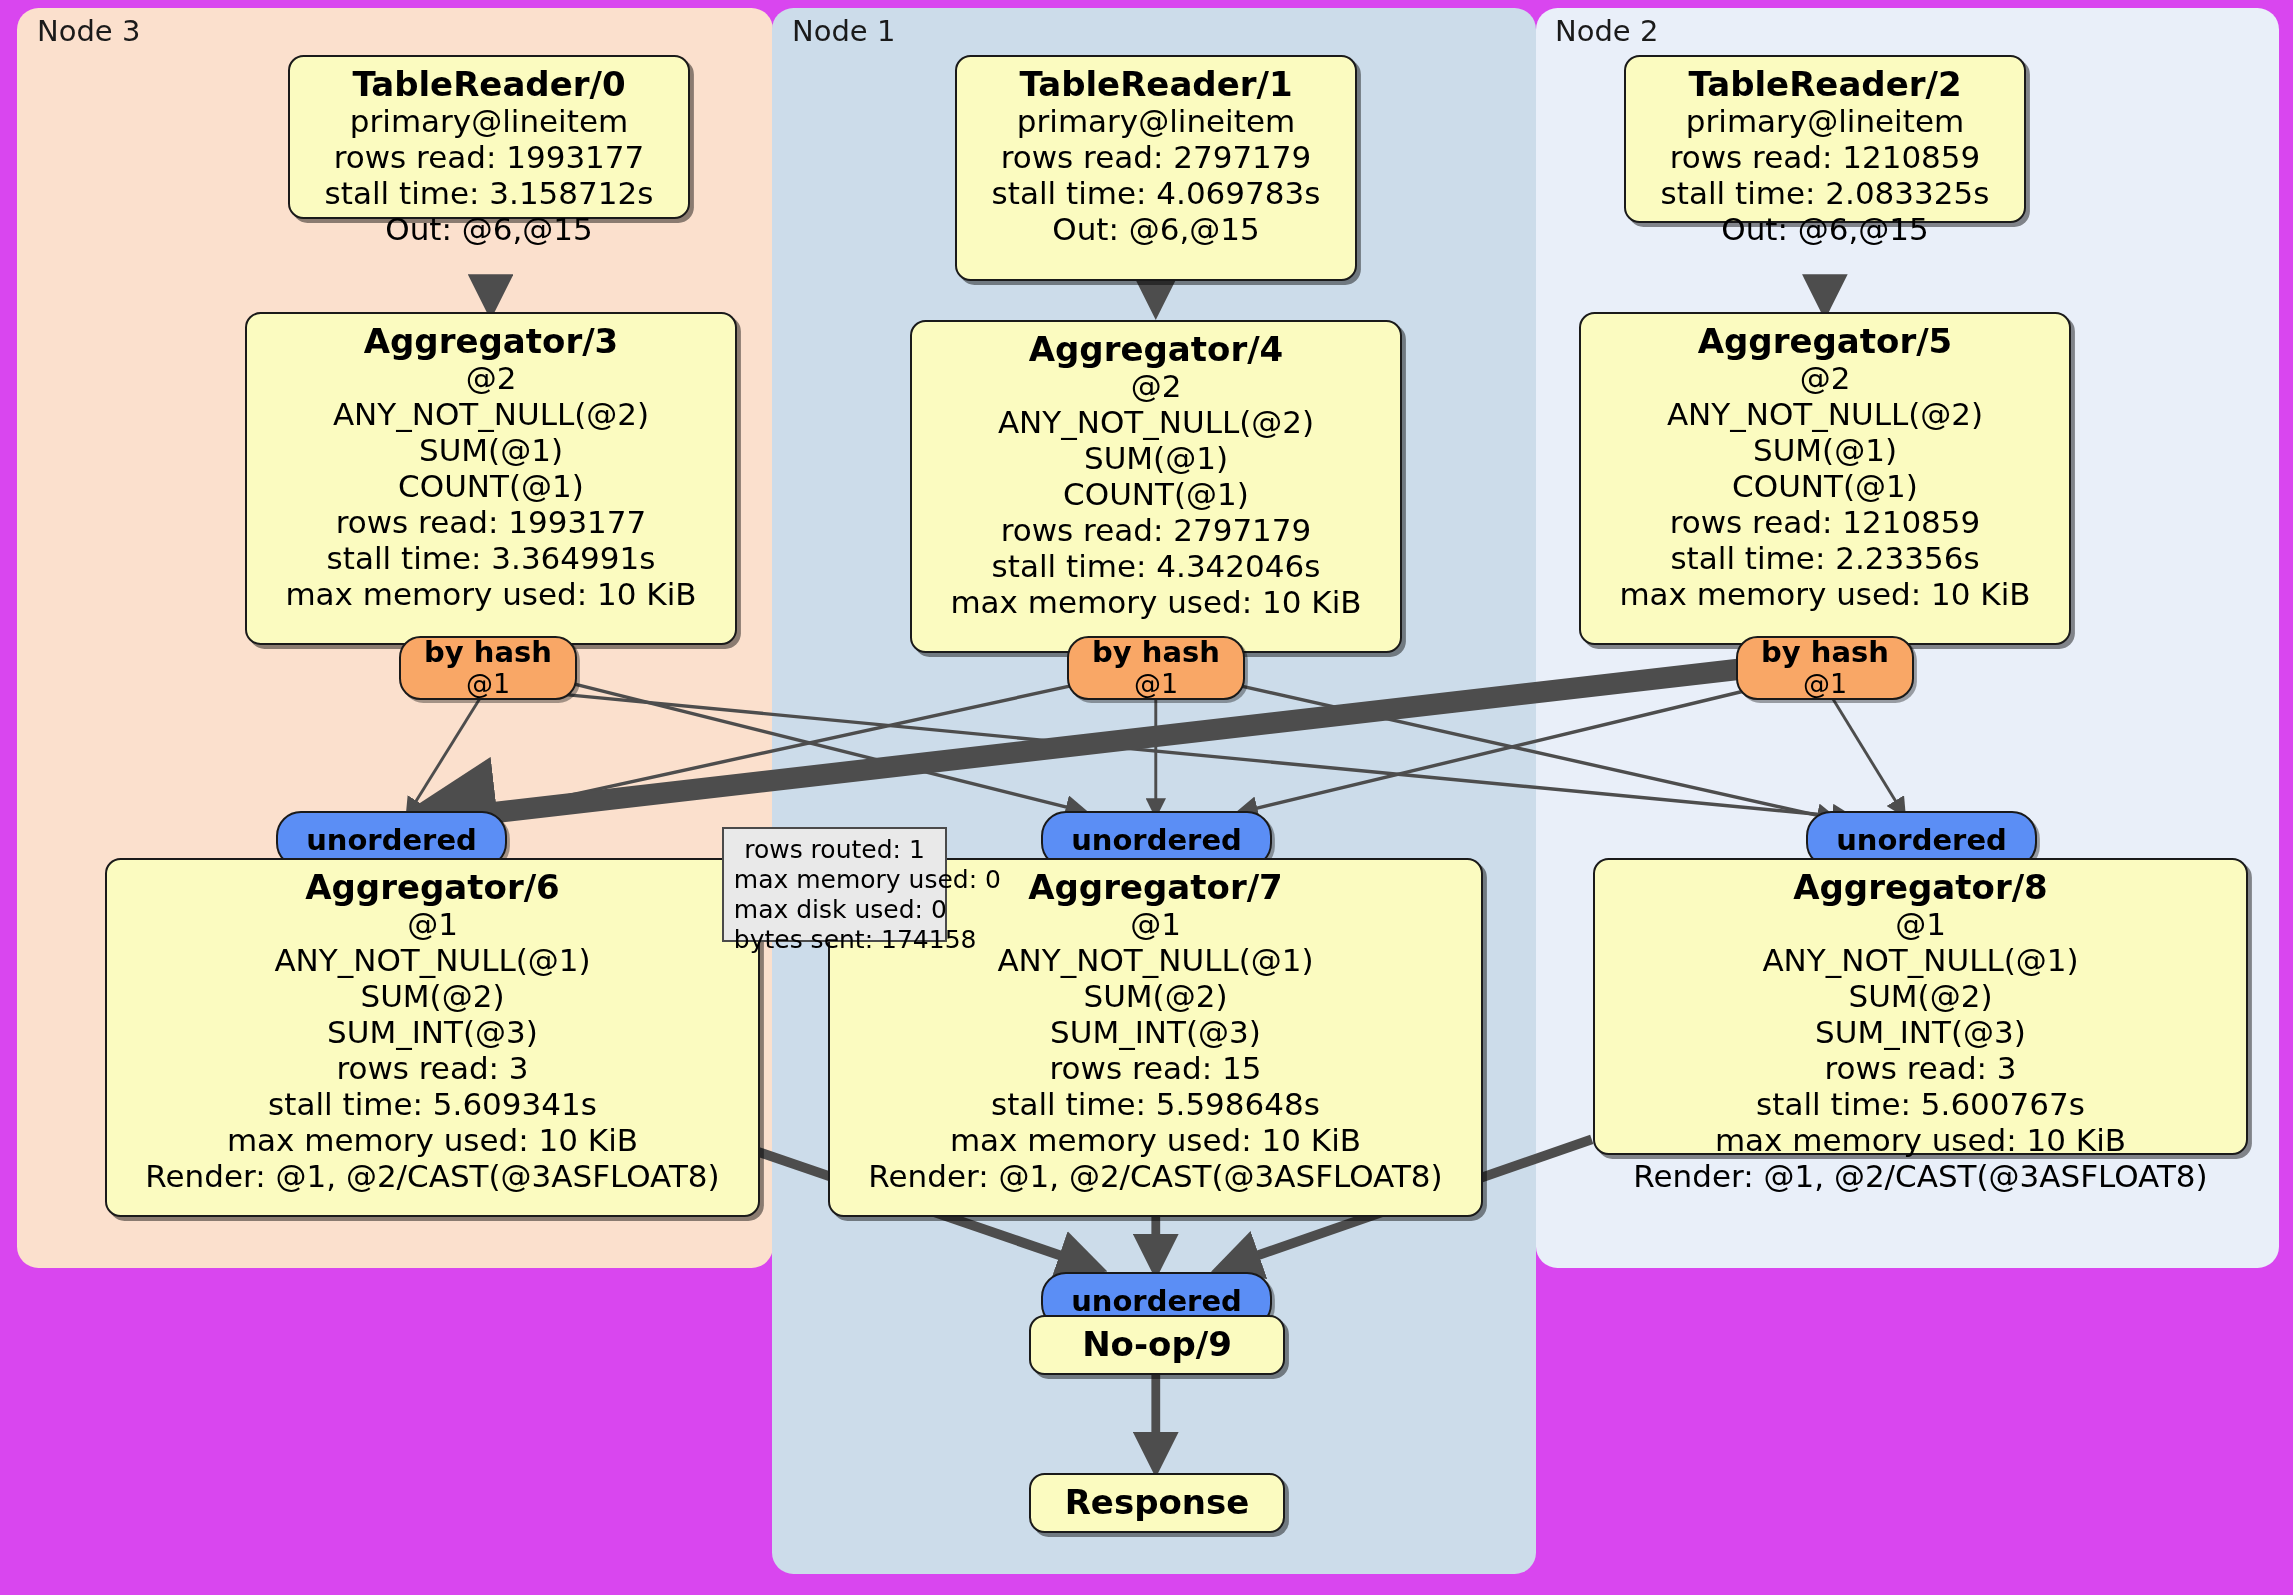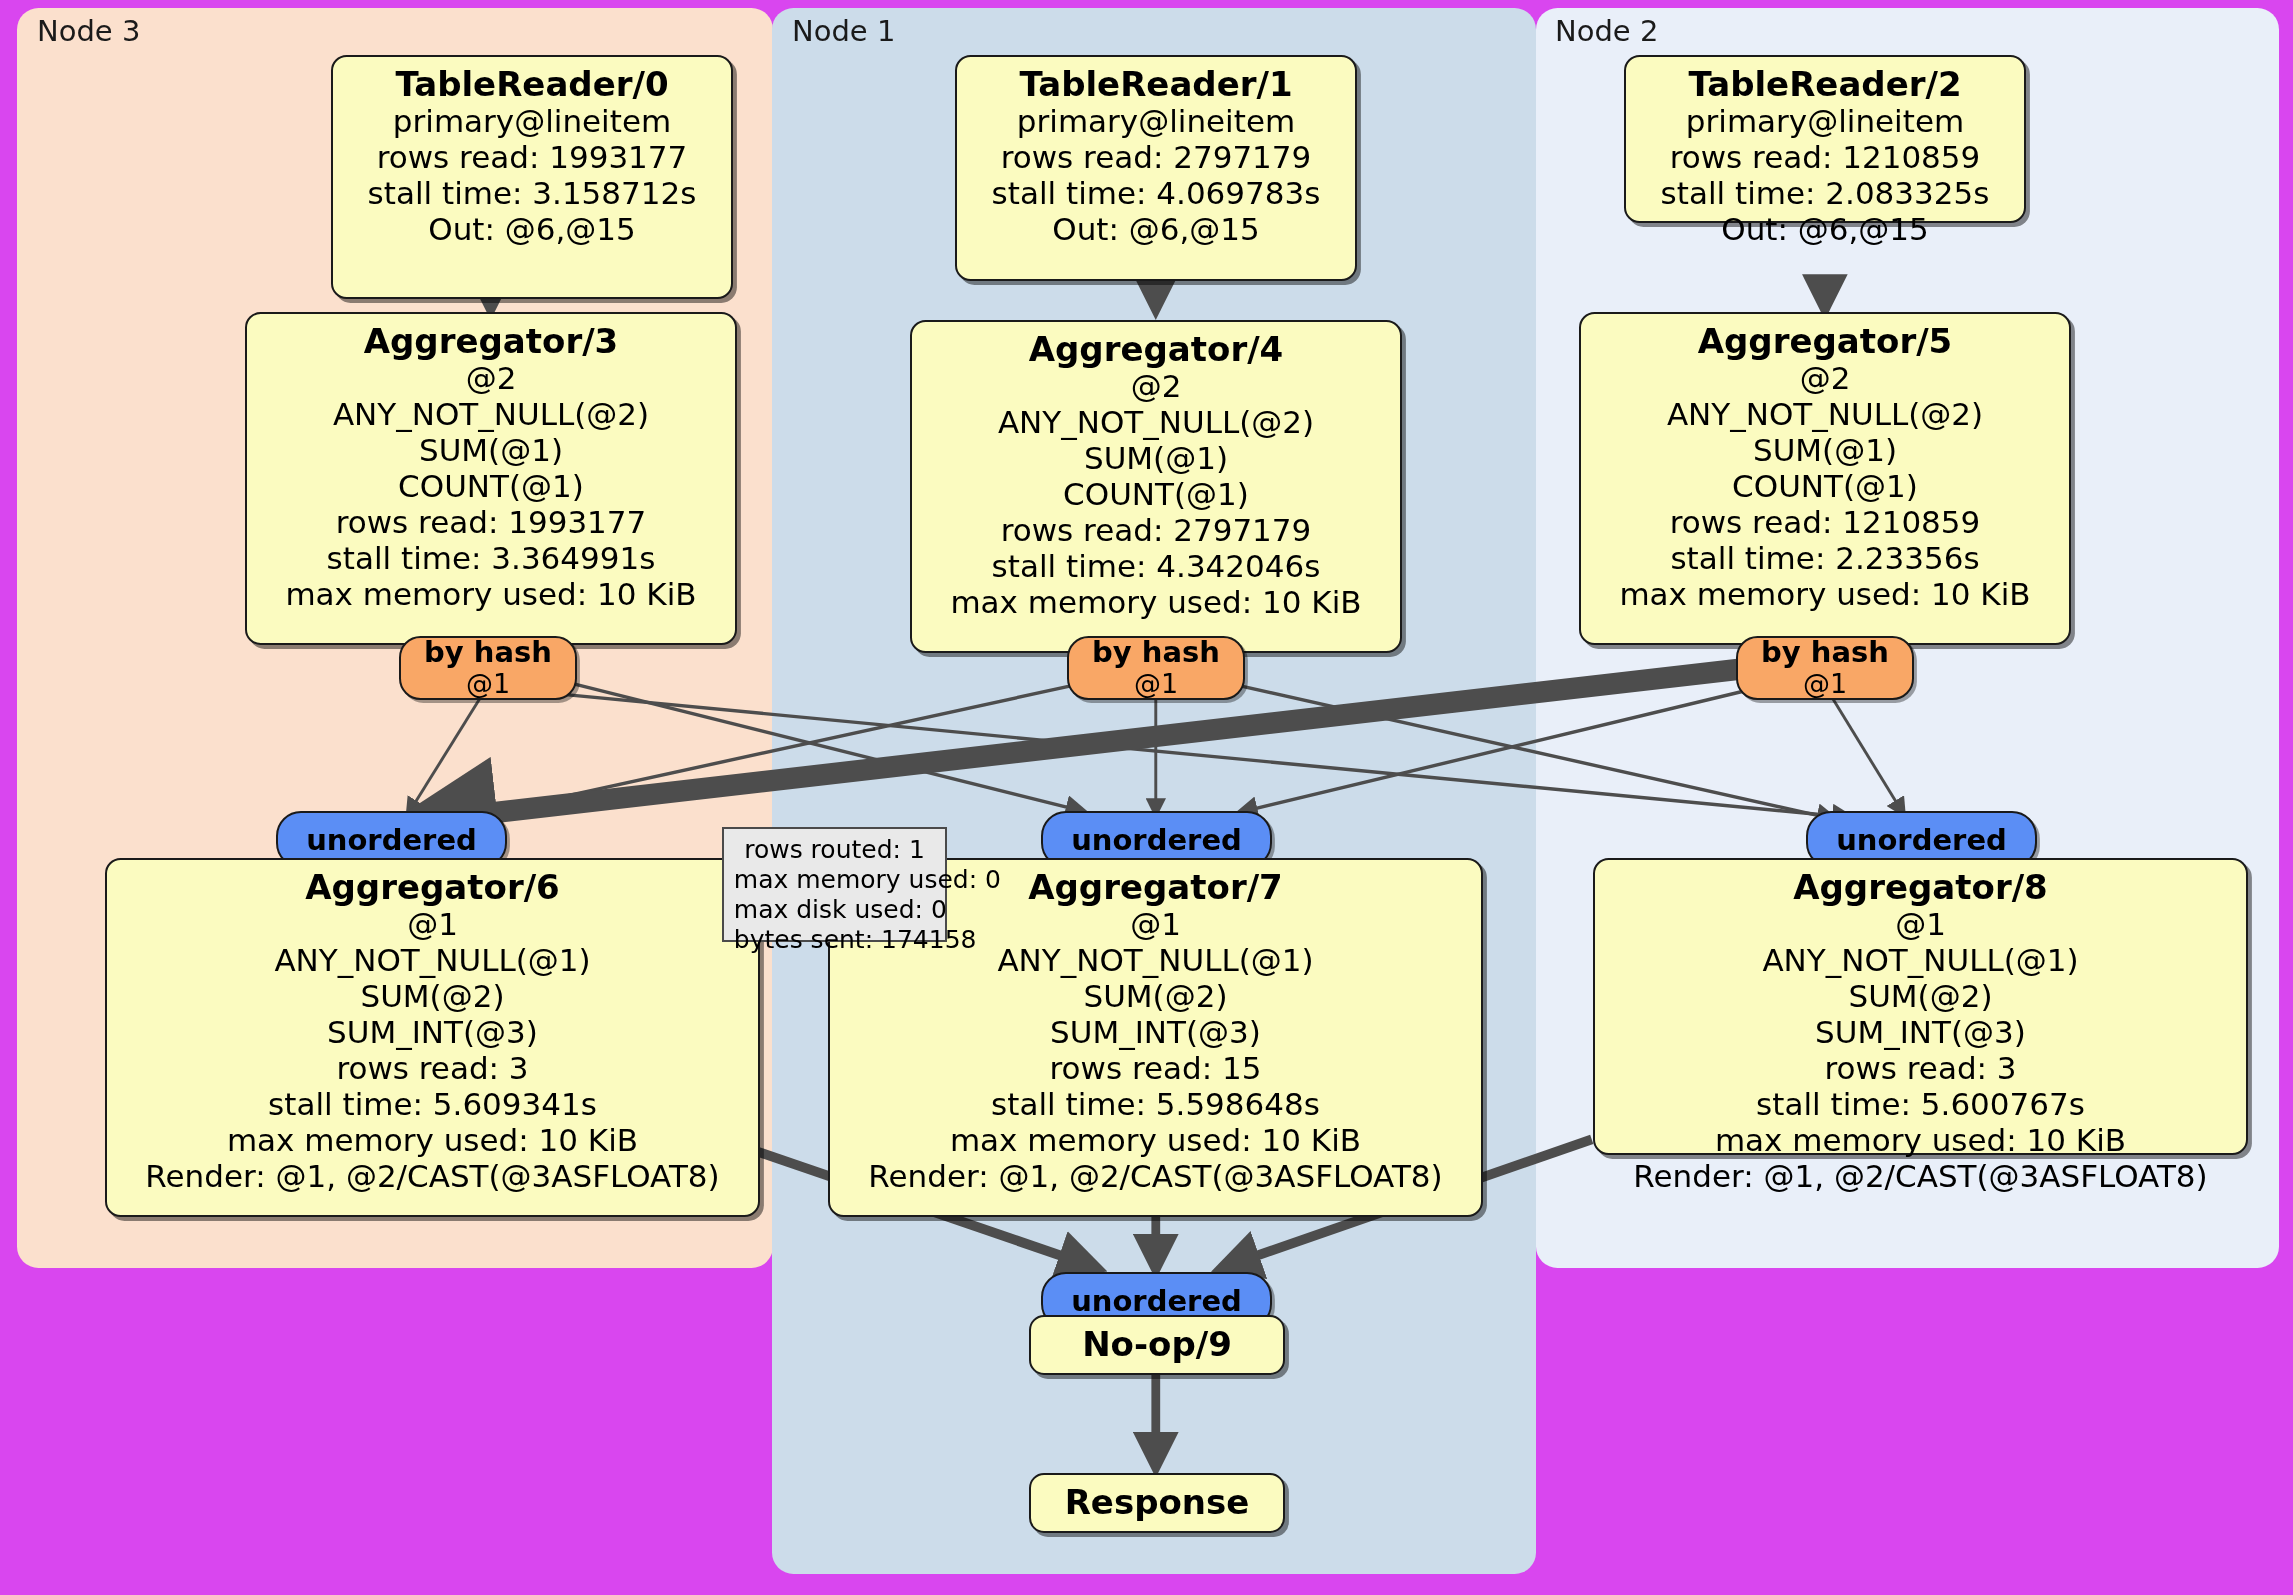--- a/index.html
+++ b/index.html
@@ -64,21 +64,20 @@
   }
   .proc .line {
     font-size: 31px;
     line-height: 1.16;
     color: #000;
     white-space: nowrap;
   }
   .proc.compact {
     justify-content: center;
     padding: 3.9px 21.5px;
-    border-radius: 15px;
   }
 
   
   .router {
     position: absolute;
     background: #f9a766;
     border: 2.9px solid #1a1a1a;
     border-radius: 21.5px;
     box-sizing: border-box;
     box-shadow: 2.9px 2.9px 0 rgba(0,0,0,0.35);
@@ -169,21 +168,21 @@
     <line x1="1798" y1="706" x2="1270" y2="833" stroke="#4d4d4d" stroke-width="3.5" marker-end="url(#ah)"></line>
     <line x1="1879" y1="716" x2="1952" y2="835" stroke="#4d4d4d" stroke-width="3" marker-end="url(#ah)"></line>
 
     <line x1="740" y1="1168" x2="1125" y2="1300" stroke="#4d4d4d" stroke-width="10" marker-end="url(#ahb)"></line>
     <line x1="1185" y1="1246" x2="1185" y2="1302" stroke="#4d4d4d" stroke-width="9" marker-end="url(#ahb)"></line>
     <line x1="1632" y1="1168" x2="1252" y2="1300" stroke="#4d4d4d" stroke-width="10" marker-end="url(#ahb)"></line>
 
     <line x1="1185" y1="1400" x2="1185" y2="1505" stroke="#4d4d4d" stroke-width="9" marker-end="url(#ahb)"></line>
   </svg>
 
-  <div class="proc" style="left:288px; top:55px; width:402px; height:244px;margin-left:43px;">
+  <div class="proc" style="left:288px; top:55px; width:402px; height:164px;">
     <div class="title">TableReader/0</div>
     <div class="line">primary@lineitem</div>
     <div class="line">rows read: 1993177</div>
     <div class="line">stall time: 3.158712s</div>
     <div class="line">Out: @6,@15</div>
   </div>
 
   <div class="proc" style="left:955px; top:55px; width:402px; height:226px;">
     <div class="title">TableReader/1</div>
     <div class="line">primary@lineitem</div>

